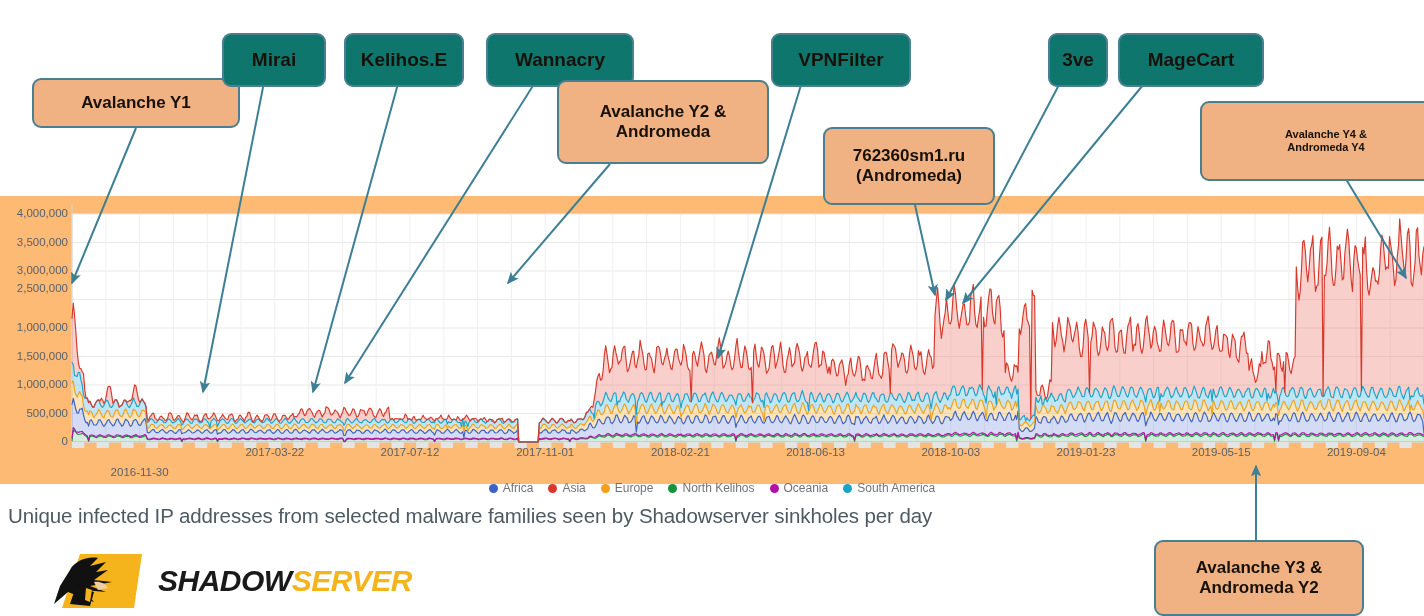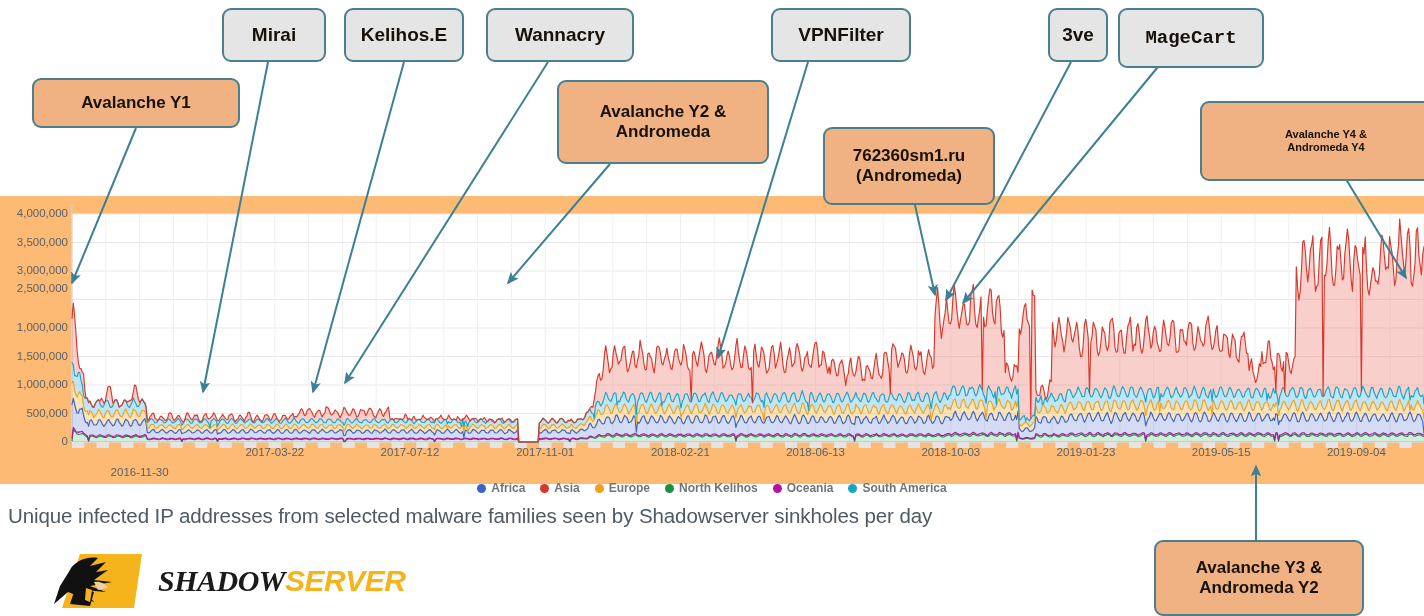--- a/index.html
+++ b/index.html
@@ -26,51 +26,51 @@
     position:absolute;top:250px;font-size:11.5px;color:#5b6168;
     transform:translateX(-50%);white-space:nowrap;
     font-family:"Liberation Sans",sans-serif;
   }
 
   
   .legend{
     position:absolute;left:0;top:478px;width:1424px;height:20px;
     display:flex;justify-content:center;align-items:center;gap:15px;
   }
-  .legend-item{display:flex;align-items:center;gap:5px;font-weight:bold;}
+  .legend-item{display:flex;align-items:center;gap:5px;}
   .legend-dot{width:9px;height:9px;border-radius:50%;display:block;}
   .legend-label{font-size:12px;color:#707478;font-family:"Liberation Sans",sans-serif;}
 
   
   .caption{
     position:absolute;left:8px;top:504px;width:1200px;
     font-size:20.5px;color:#4d5a63;letter-spacing:-.1px;
     font-family:"Liberation Sans",sans-serif;white-space:nowrap;
   }
 
   
   .callout{
     position:absolute;box-sizing:border-box;
     border:2px solid #4a7f91;border-radius:9px;
     display:flex;align-items:center;justify-content:center;text-align:center;
     font-weight:bold;color:#17110a;line-height:1.18;
     font-family:"Liberation Sans",sans-serif;
     padding:3px 8px;
   }
-  .callout.yellow{background:#e5e5e5;}
+  .callout.yellow{background:#0f766e;margin-top:25px;}
   .callout.salmon{background:#f0b183;}
 
   
   .logo{position:absolute;left:50px;top:552px;width:290px;height:60px;}
   .logo-text{
     position:absolute;left:108px;top:12px;
     font-size:30px;font-weight:bold;font-style:italic;
     letter-spacing:-0.5px;font-family:"Liberation Sans",sans-serif;
   }
-  .logo-shadow{color:#1a1a1a;font-family:Liberation Serif, serif;}
+  .logo-shadow{color:#1a1a1a;}
   .logo-server{color:#f5b31c;}
 </style>
 </head>
 <body>
 
 <div id="stage">
 
   <div class="chart-panel">
     <div class="ytick-wrap" id="yaxis">
         <div class="ytick" style="top: 12px;">4,000,000</div>
@@ -298,21 +298,21 @@
       <div class="callout yellow" style="left: 771px; top: 8px; width: 140px; height: 54px; font-size: 19px;">
         <span style="white-space: pre-line;">VPNFilter</span>
       </div>
       <div class="callout salmon" style="left: 823px; top: 82px; width: 172px; height: 78px; font-size: 17px; margin-top: 45px;">
         <span style="white-space: pre-line;">762360sm1.ru
 (Andromeda)</span>
       </div>
       <div class="callout yellow" style="left: 1048px; top: 8px; width: 60px; height: 54px; font-size: 19px;">
         <span style="white-space: pre-line;">3ve</span>
       </div>
-      <div class="callout yellow" style="left: 1118px; top: 8px; width: 146px; height: 60px; font-size: 19px; font-family: Liberation Mono, monospace;">
+      <div class="callout yellow" style="left: 1118px; top: 8px; width: 146px; height: 54px; font-size: 19px;">
         <span style="white-space: pre-line;">MageCart</span>
       </div>
       <div class="callout salmon" style="left: 1200px; top: 86px; width: 252px; height: 80px; font-size: 11px; margin-top: 15px;">
         <span style="white-space: pre-line;">Avalanche Y4 &amp;
 Andromeda Y4</span>
       </div>
       <div class="callout salmon" style="left: 1154px; top: 540px; width: 210px; height: 76px; font-size: 17px;">
         <span style="white-space: pre-line;">Avalanche Y3 &amp;
 Andromeda Y2</span>
       </div>

